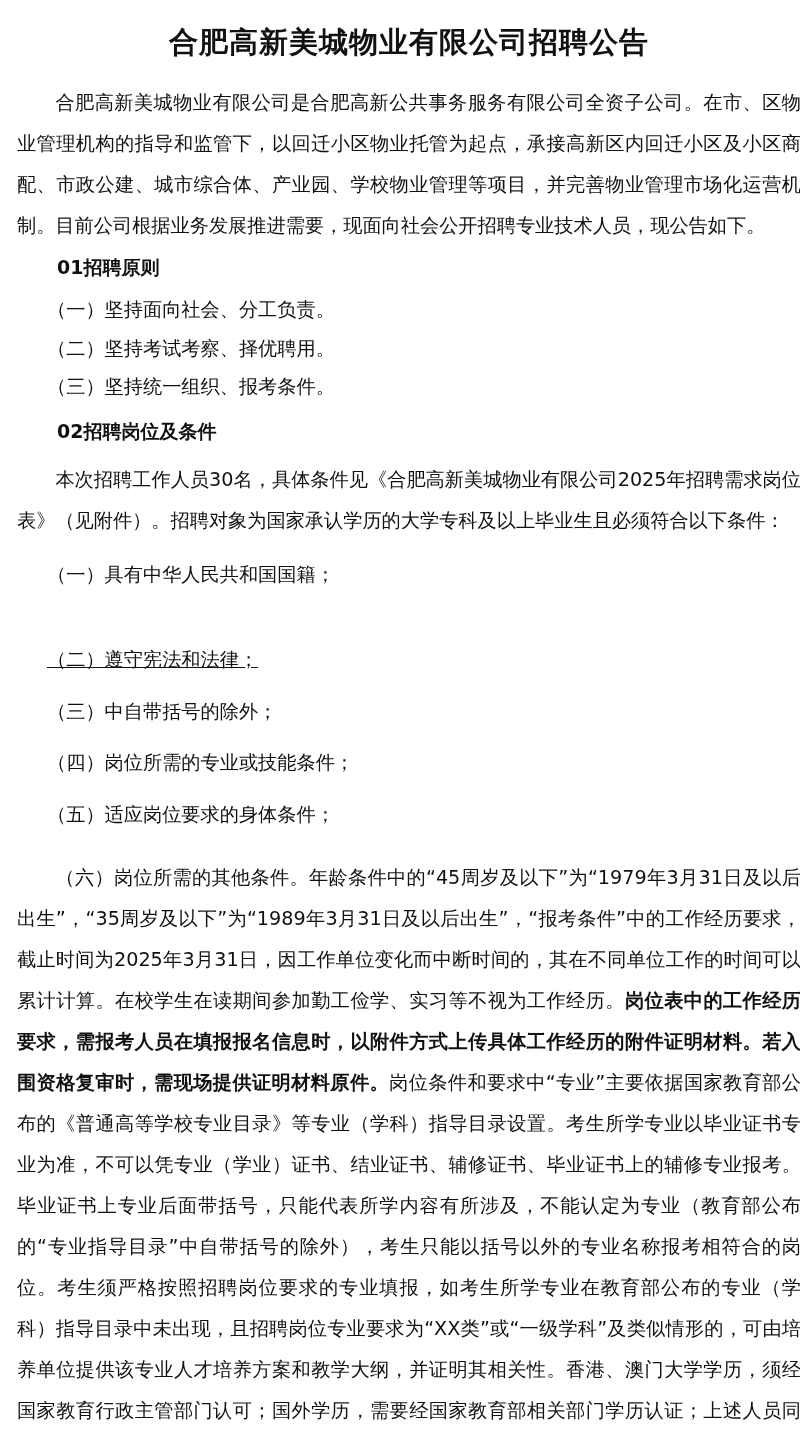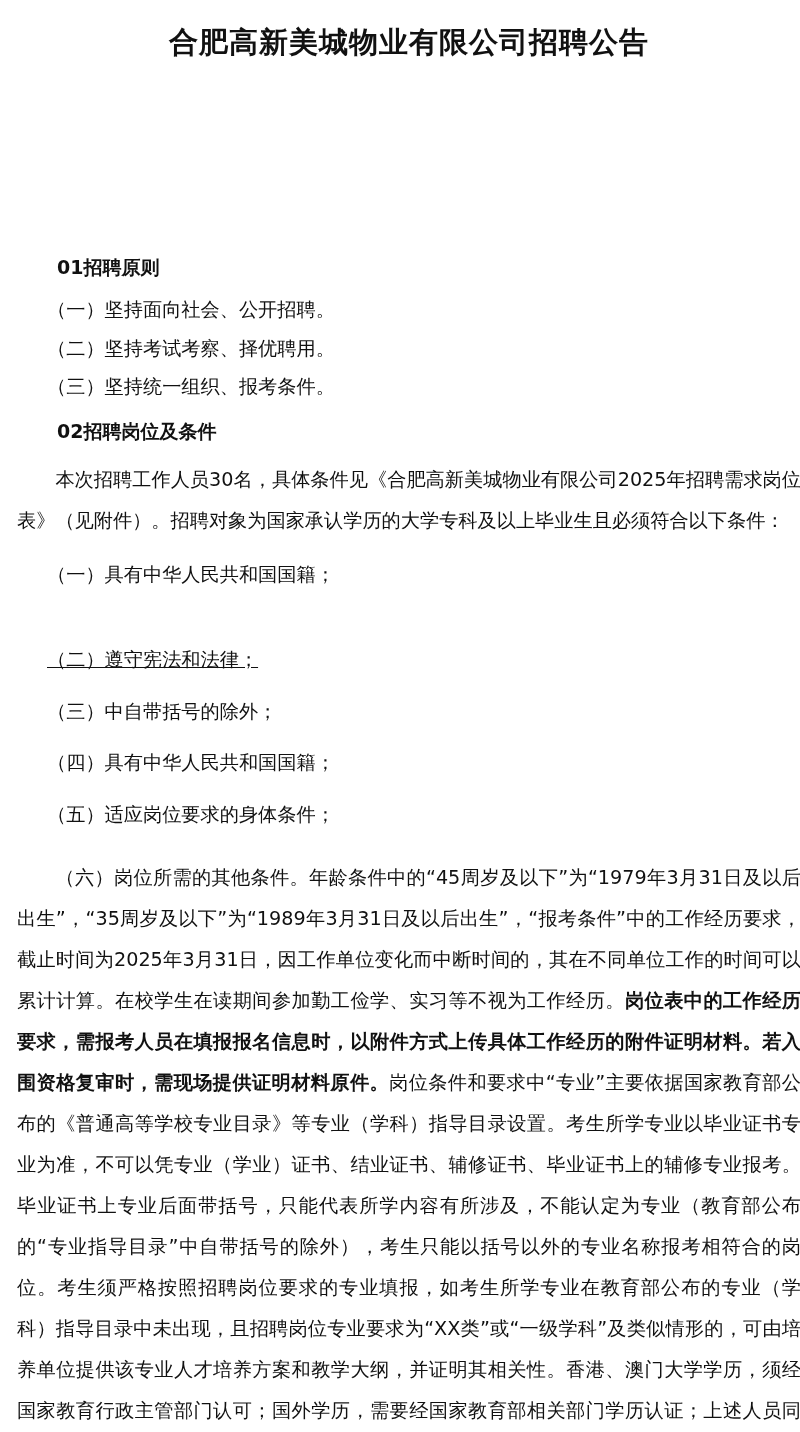--- a/index.html
+++ b/index.html
@@ -34,32 +34,33 @@
   }
   b { font-weight: bold; }
 </style>
 </head>
 <body>
 
 <div class="page">
 
   <div class="title">合肥高新美城物业有限公司招聘公告</div>
 
+  <p class="para" style="top:82px;">合肥高新美城物业有限公司是合肥高新公共事务服务有限公司全资子公司。在市、区物业管理机构的指导和监管下，以回迁小区物业托管为起点，承接高新区内回迁小区及小区商配、市政公建、城市综合体、产业园、学校物业管理等项目，并完善物业管理市场化运营机制。目前公司根据业务发展推进需要，现面向社会公开招聘专业技术人员，现公告如下。</p>
 
   <div class="heading" style="top:252px;">01招聘原则</div>
 
-  <div class="item" style="top:295px;">（一）坚持面向社会、公开招聘。</div>
+  <div class="item" style="top:295px;">（一）坚持面向社会、分工负责。</div>
   <div class="item" style="top:334px;">（二）坚持考试考察、择优聘用。</div>
   <div class="item" style="top:372px;">（三）坚持统一组织、报考条件。</div>
 
   <div class="heading" style="top:416px;text-align:right;">02招聘岗位及条件</div>
 
   <p class="para" style="top:459px;">本次招聘工作人员30名，具体条件见《合肥高新美城物业有限公司2025年招聘需求岗位表》（见附件）。招聘对象为国家承认学历的大学专科及以上毕业生且必须符合以下条件：</p>
 
   <div class="item" style="top:560px;">（一）具有中华人民共和国国籍；</div>
   <div class="item" style="top:645px;text-decoration:underline;">（二）遵守宪法和法律；</div>
   <div class="item" style="top:697px;">（三）中自带括号的除外；</div>
-  <div class="item" style="top:748px;">（四）具有中华人民共和国国籍；</div>
+  <div class="item" style="top:748px;">（四）岗位所需的专业或技能条件；</div>
   <div class="item" style="top:800px;">（五）适应岗位要求的身体条件；</div>
 
   <p class="para" style="top:857px;"><span>（六）岗位所需的其他条件。年龄条件中的“45周岁及以下”为“1979年3月31日及以后出生”，“35周岁及以下”为“1989年3月31日及以后出生”，“报考条件”中的工作经历要求，截止时间为2025年3月31日，因工作单位变化而中断时间的，其在不同单位工作的时间可以累计计算。在校学生在读期间参加勤工俭学、实习等不视为工作经历。</span><b>岗位表中的工作经历要求，需报考人员在填报报名信息时，以附件方式上传具体工作经历的附件证明材料。若入围资格复审时，需现场提供证明材料原件。</b><span>岗位条件和要求中“专业”主要依据国家教育部公布的《普通高等学校专业目录》等专业（学科）指导目录设置。考生所学专业以毕业证书专业为准，不可以凭专业（学业）证书、结业证书、辅修证书、毕业证书上的辅修专业报考。毕业证书上专业后面带括号，只能代表所学内容有所涉及，不能认定为专业（教育部公布的“专业指导目录”中自带括号的除外），考生只能以括号以外的专业名称报考相符合的岗位。考生须严格按照招聘岗位要求的专业填报，如考生所学专业在教育部公布的专业（学科）指导目录中未出现，且招聘岗位专业要求为“XX类”或“一级学科”及类似情形的，可由培养单位提供该专业人才培养方案和教学大纲，并证明其相关性。香港、澳门大学学历，须经国家教育行政主管部门认可；国外学历，需要经国家教育部相关部门学历认证；上述人员同时须符合公告规定及岗位要求的报考资格条件。有下列情形之一的人员，不得报考：</span></p>
 
 </div>
 
 </body></html>

